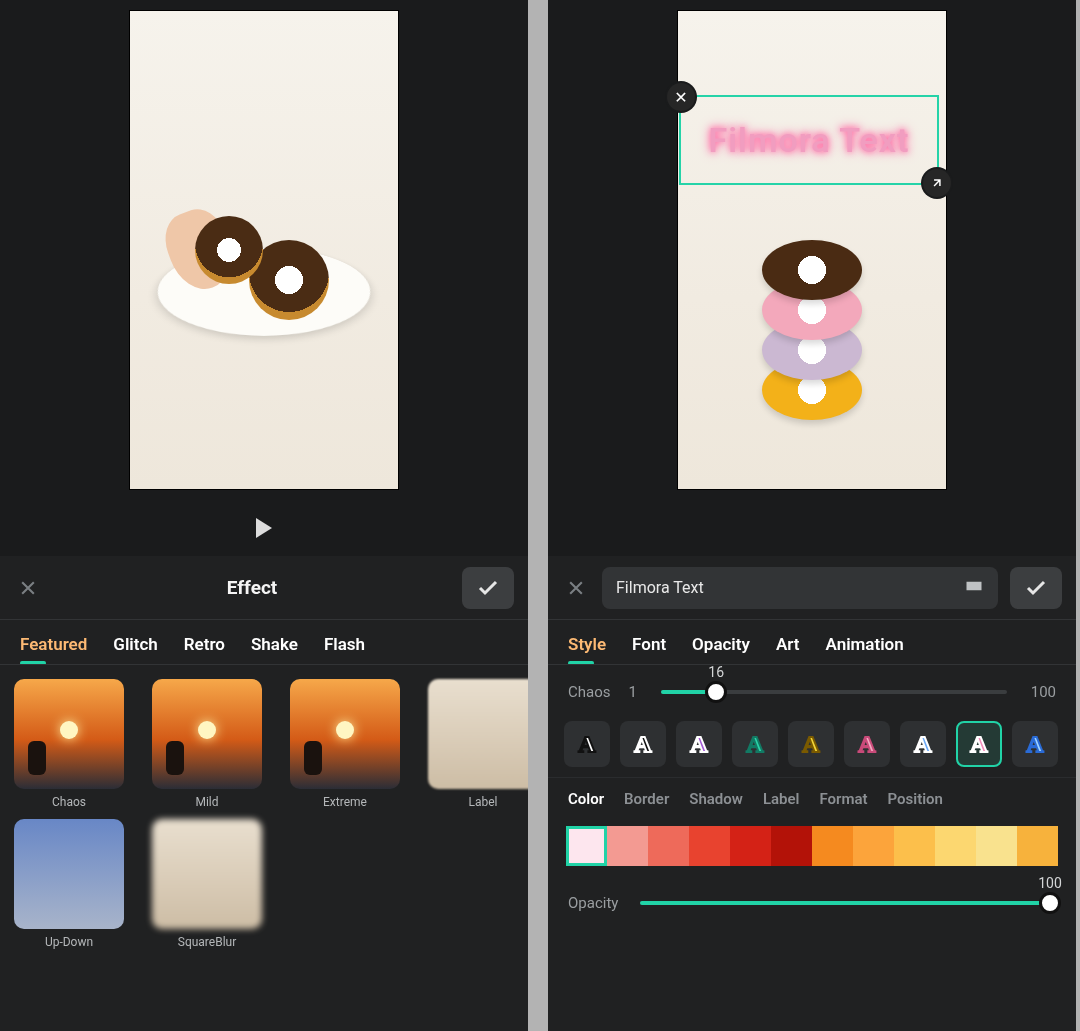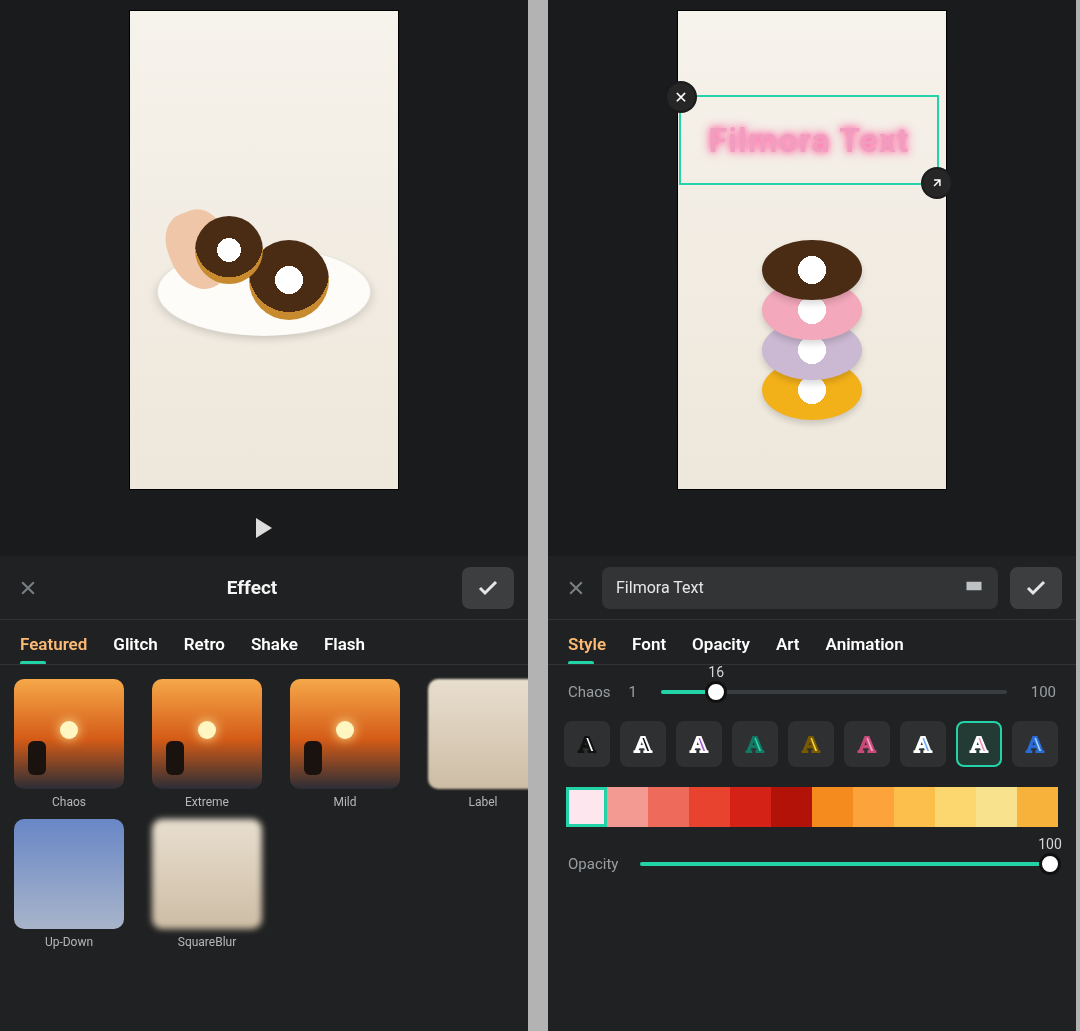--- a/index.html
+++ b/index.html
@@ -273,28 +273,28 @@
           <div class="sun"></div>
           <div class="surfer"></div>
         </div>
       <div class="effect-label">Chaos</div>
     </div>
     <div class="effect-cell">
       <div class="effect-thumb">
           <div class="sun"></div>
           <div class="surfer"></div>
         </div>
-      <div class="effect-label">Extreme</div>
+      <div class="effect-label">Mild</div>
     </div>
     <div class="effect-cell">
       <div class="effect-thumb">
           <div class="sun"></div>
           <div class="surfer"></div>
         </div>
-      <div class="effect-label">Mild</div>
+      <div class="effect-label">Extreme</div>
     </div>
 
     <div class="effect-cell">
       <div class="effect-thumb van" style="filter:url(#x) blur(1px)"></div>
       <div class="effect-label">Label</div>
     </div>
     <div class="effect-cell">
       <div class="effect-thumb sky"></div>
       <div class="effect-label">Up-Down</div>
     </div>
@@ -374,20 +374,28 @@
     <div class="swatch swA1">A</div>
     <div class="swatch swA2">A</div>
     <div class="swatch swA3">A</div>
     <div class="swatch swA4">A</div>
     <div class="swatch swA5">A</div>
     <div class="swatch swA6">A</div>
     <div class="swatch swA7 sel">A</div>
     <div class="swatch swA8">A</div>
   </div>
 
+  <div class="subtabs">
+    <div class="subtab active">Color</div>
+    <div class="subtab">Border</div>
+    <div class="subtab">Shadow</div>
+    <div class="subtab">Label</div>
+    <div class="subtab">Format</div>
+    <div class="subtab">Position</div>
+  </div>
 
   <div class="color-strip" id="color-strip">
       <div class="color-cell sel" style="background: rgb(253, 230, 238);"></div>
       <div class="color-cell" style="background: rgb(243, 154, 146);"></div>
       <div class="color-cell" style="background: rgb(238, 106, 90);"></div>
       <div class="color-cell" style="background: rgb(232, 67, 47);"></div>
       <div class="color-cell" style="background: rgb(212, 34, 22);"></div>
       <div class="color-cell" style="background: rgb(179, 18, 8);"></div>
       <div class="color-cell" style="background: rgb(245, 138, 31);"></div>
       <div class="color-cell" style="background: rgb(252, 164, 59);"></div>

